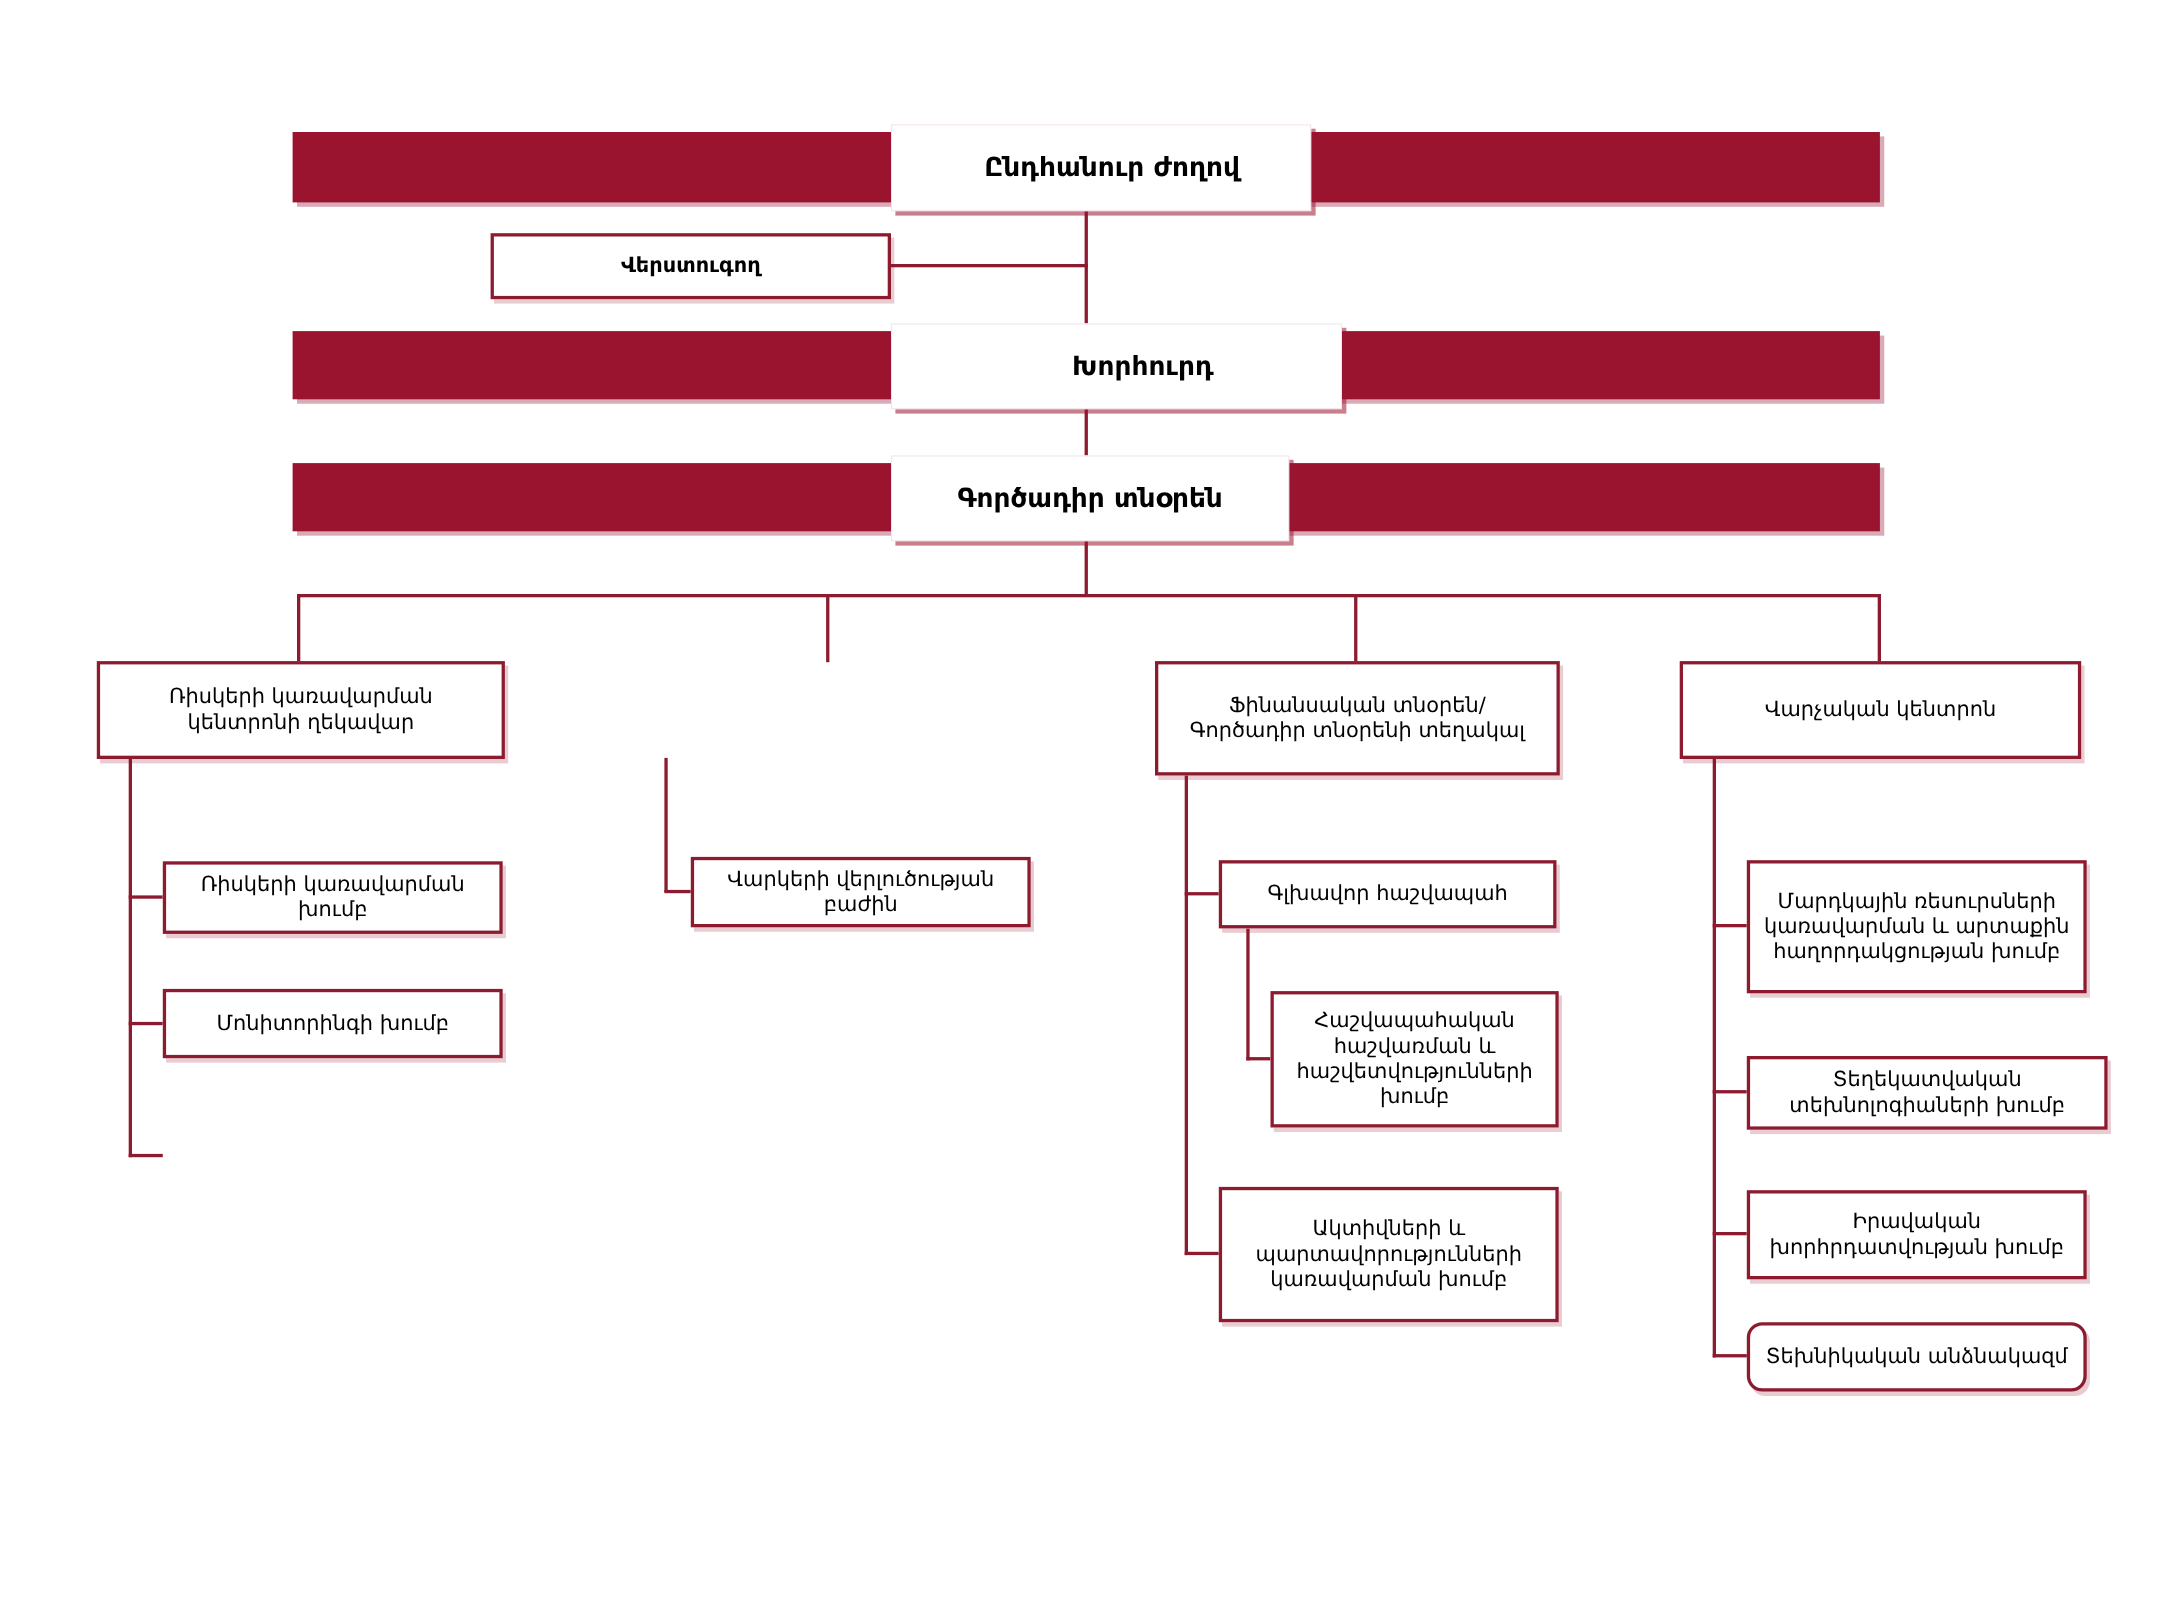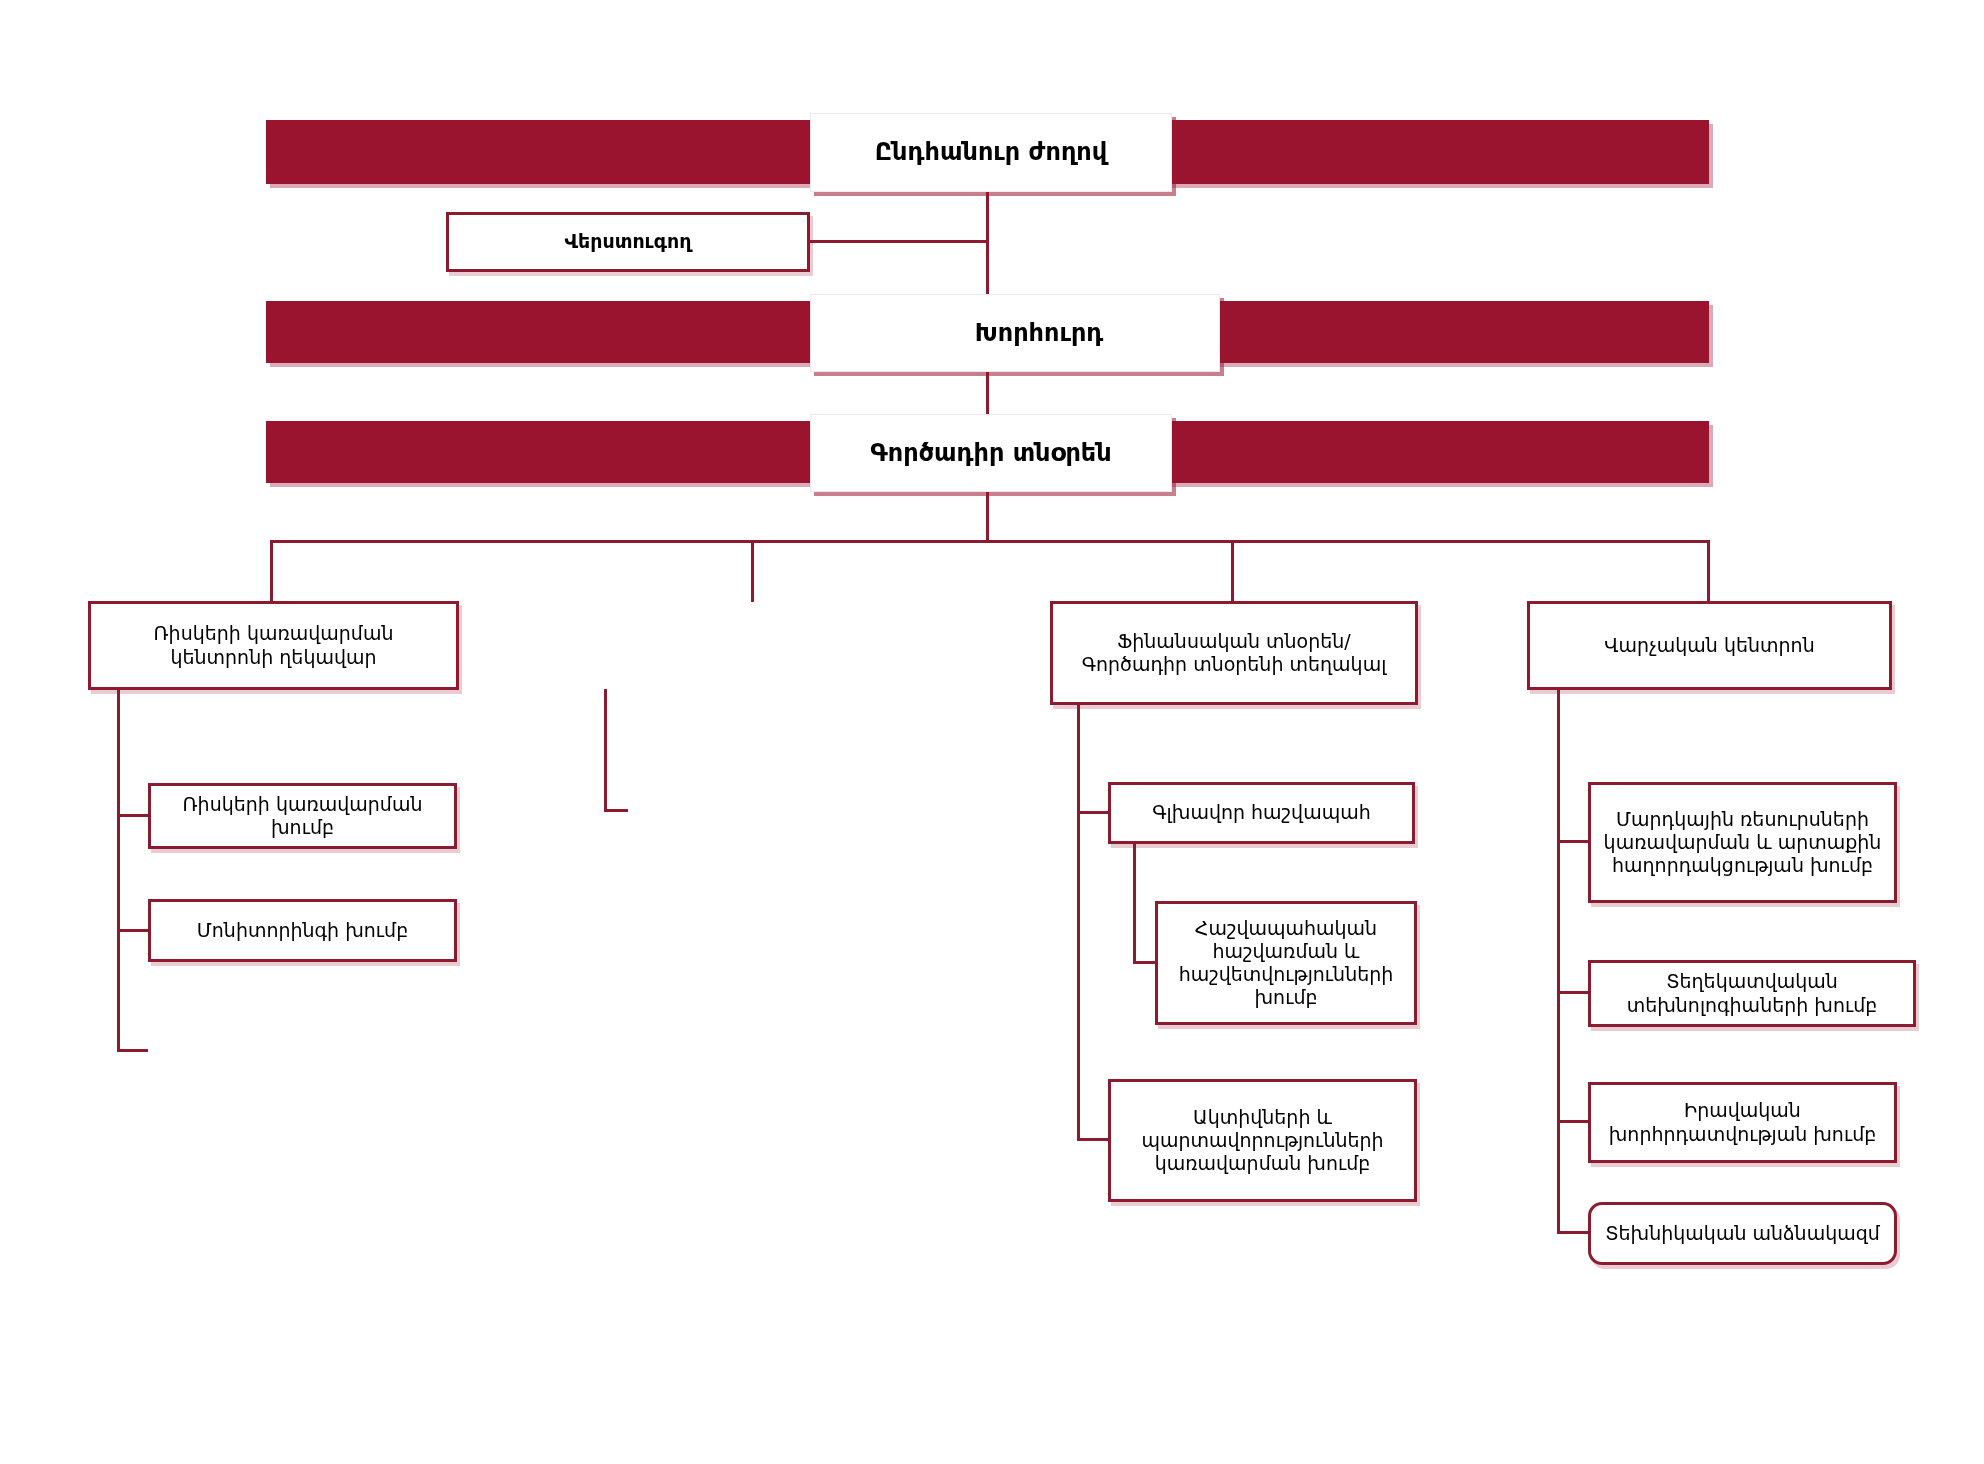--- a/index.html
+++ b/index.html
@@ -92,21 +92,21 @@
   <div class="line h" style="left:1077px;top:1138px;width:31px;"></div>
   <div class="line v" style="left:1133px;top:844px;height:120px;"></div>
   <div class="line h" style="left:1133px;top:961px;width:22px;"></div>
 
   <div class="line v" style="left:1557px;top:689px;height:545px;"></div>
   <div class="line h" style="left:1557px;top:840px;width:31px;"></div>
   <div class="line h" style="left:1557px;top:991px;width:31px;"></div>
   <div class="line h" style="left:1557px;top:1120px;width:31px;"></div>
   <div class="line h" style="left:1557px;top:1231px;width:31px;"></div>
 
-  <div class="band-box" style="left:810px;top:113px;width:360px;height:77px;">
+  <div class="band-box" style="left:810px;top:113px;width:360px;height:77px;padding-left:20px;">
     <span>Ընդհանուր ժողով</span>
   </div>
   <div class="node-box bold" style="left:446px;top:212px;width:364px;height:60px;">
     <span>Վերստուգող</span>
   </div>
   <div class="band-box" style="left:810px;top:294px;width:360px;height:76px;padding-left:48px;">
     <span>Խորհուրդ</span>
   </div>
   <div class="band-box" style="left:810px;top:414px;width:360px;height:76px;">
     <span>Գործադիր տնօրեն</span>
@@ -122,20 +122,23 @@
     <span>Վարչական կենտրոն</span>
   </div>
 
   <div class="node-box" style="left:148px;top:783px;width:309px;height:66px;">
     <span>Ռիսկերի կառավարման խումբ</span>
   </div>
   <div class="node-box" style="left:148px;top:899px;width:309px;height:63px;">
     <span>Մոնիտորինգի խումբ</span>
   </div>
 
+  <div class="node-box" style="left:628px;top:779px;width:309px;height:64px;">
+    <span>Վարկերի վերլուծության բաժին</span>
+  </div>
 
   <div class="node-box" style="left:1108px;top:782px;width:307px;height:62px;">
     <span>Գլխավոր հաշվապահ</span>
   </div>
   <div class="node-box" style="left:1155px;top:901px;width:262px;height:124px;">
     <span>Հաշվապահական հաշվառման և հաշվետվությունների խումբ</span>
   </div>
   <div class="node-box" style="left:1108px;top:1079px;width:309px;height:123px;">
     <span>Ակտիվների և պարտավորությունների կառավարման խումբ</span>
   </div>

